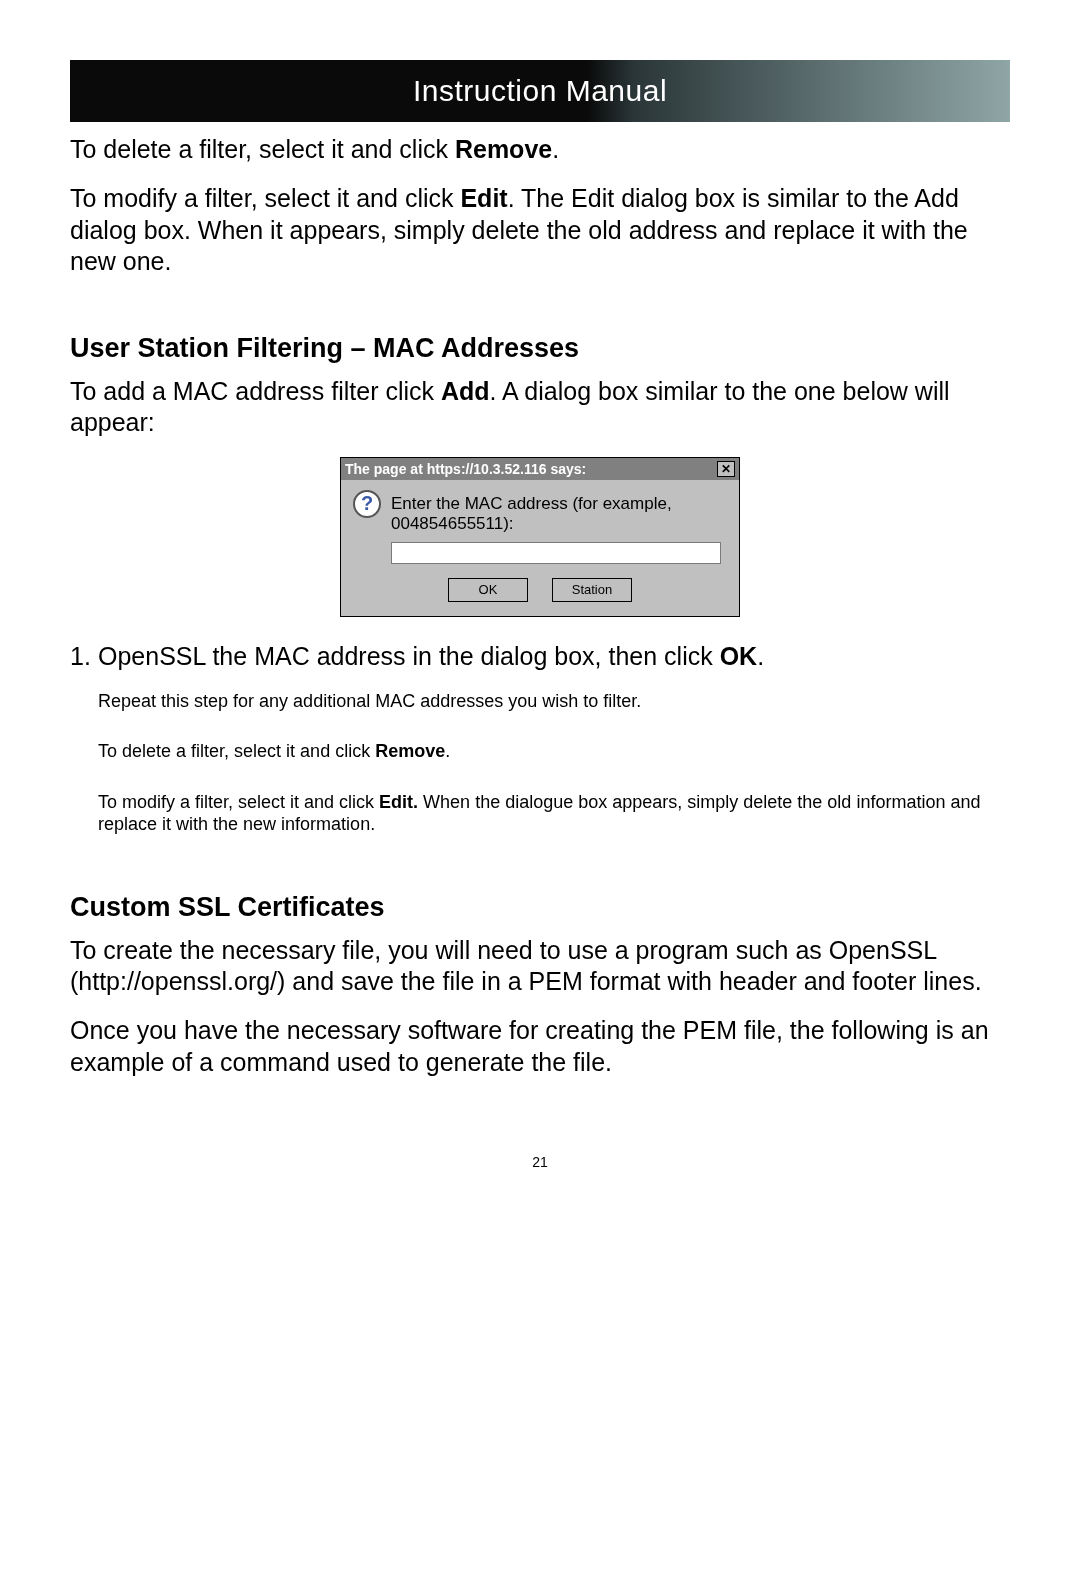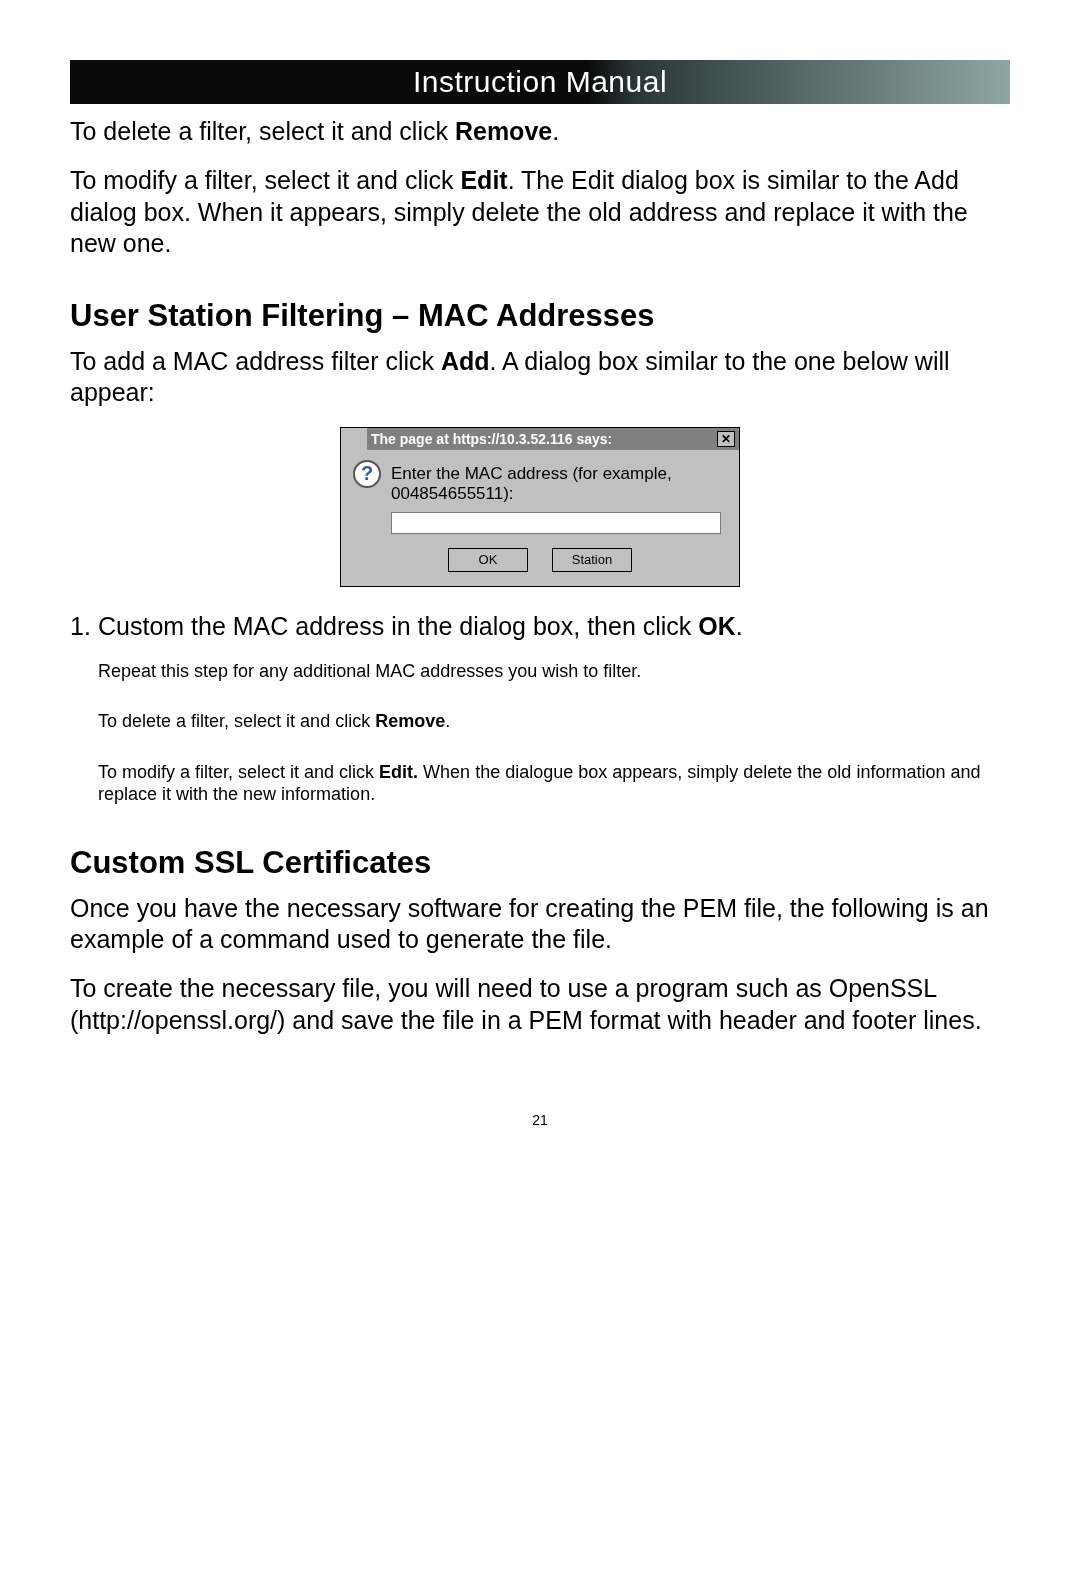--- a/index.html
+++ b/index.html
@@ -1,47 +1,46 @@
 <!DOCTYPE html>
 <html><head>
 <meta charset="utf-8">
 <style>
   * { box-sizing: border-box; margin: 0; padding: 0; }
   html, body { width: 1080px; height: 1588px; background: #fff; font-family: Arial, Helvetica, sans-serif; color: #000; }
   .page { padding: 60px 70px 40px 70px; }
   .header-bar {
-    height: 44px;
+    height: 62px;
     background: linear-gradient(to right, #0a0a0a 0%, #0a0a0a 55%, #2a3638 60%, #8fa6a6 100%);
     display: flex; align-items: center; justify-content: center;
     margin-bottom: 12px;
   }
   .header-title {
     color: #fff; font-family: "Arial Narrow", Arial, sans-serif;
     font-size: 30px; letter-spacing: 0.5px; font-weight: 400;
     font-stretch: condensed;
   }
   .body-text { font-size: 25px; line-height: 1.25; margin-bottom: 18px; }
-  .section-heading { font-size: 31px; font-weight: bold; margin-top: 39px; margin-bottom: 12px; }
+  .section-heading { font-size: 27px; font-weight: bold; margin-top: 56px; margin-bottom: 12px; }
   .list-block { margin-left: 0; }
   .list-item { font-size: 25px; line-height: 1.25; margin-bottom: 18px; padding-left: 28px; }
   .list-item .num { display: inline-block; width: 0; margin-left: -28px; padding-right: 28px; }
   .sub-item { font-size: 18px; line-height: 1.25; margin-bottom: 28px; padding-left: 28px; }
   .page-number { text-align: center; font-size: 14px; margin-top: 76px; }
 
   
   .dialog-wrap { display: flex; justify-content: center; margin: 12px 0 24px 0; }
   .dialog {
     width: 400px; background: #c0c0c0; border: 1px solid #000;
     font-family: Tahoma, Arial, sans-serif; font-size: 14px;
   }
   .dialog-titlebar {
     background: #808080; color: #fff; font-weight: bold;
     padding: 2px 4px; display: flex; align-items: center; justify-content: space-between;
     height: 22px;
-    margin-left: 26px;
   }
   .dialog-close {
     width: 18px; height: 16px; background: #c0c0c0; border: 1px solid #000;
     display: flex; align-items: center; justify-content: center;
     font-size: 12px; font-family: Arial; color: #000; line-height: 1;
   }
   .dialog-body { padding: 10px 12px 14px 12px; }
   .dialog-row1 { display: flex; align-items: flex-start; gap: 10px; margin-bottom: 8px; }
   .q-icon {
     width: 28px; height: 28px; border-radius: 50%;
@@ -102,31 +101,31 @@
         <div class="dialog-buttons">
           <div class="dialog-btn">OK</div>
           <div class="dialog-btn">Station</div>
         </div>
       </div>
     </div>
   </div>
 
   <div class="list-block">
     <p class="list-item">
-      <span class="num">1.</span><span>Custom the MAC address in the dialog box, then click </span><b>OK</b><span>.</span>
+      <span class="num">1.</span><span>OpenSSL the MAC address in the dialog box, then click </span><b>OK</b><span>.</span>
     </p>
     <p class="sub-item">Repeat this step for any additional MAC addresses you wish to filter.</p>
 
     <p class="sub-item">
       <span>To delete a filter, select it and click </span><b>Remove</b><span>.</span>
     </p>
 
     <p class="sub-item">
       <span>To modify a filter, select it and click </span><b>Edit.</b><span> When the dialogue box appears, simply delete the old information and replace it with the new information.</span>
     </p>
   </div>
 
   <h2 class="section-heading">Custom SSL Certificates</h2>
+  <p class="body-text">To create the necessary file, you will need to use a program such as OpenSSL (http://openssl.org/) and save the file in a PEM format with header and footer lines.</p>
   <p class="body-text">Once you have the necessary software for creating the PEM file, the following is an example of a command used to generate the file.</p>
-  <p class="body-text">To create the necessary file, you will need to use a program such as OpenSSL (http://openssl.org/) and save the file in a PEM format with header and footer lines.</p>
 
   <div class="page-number">21</div>
 </div>
 
 </body></html>

